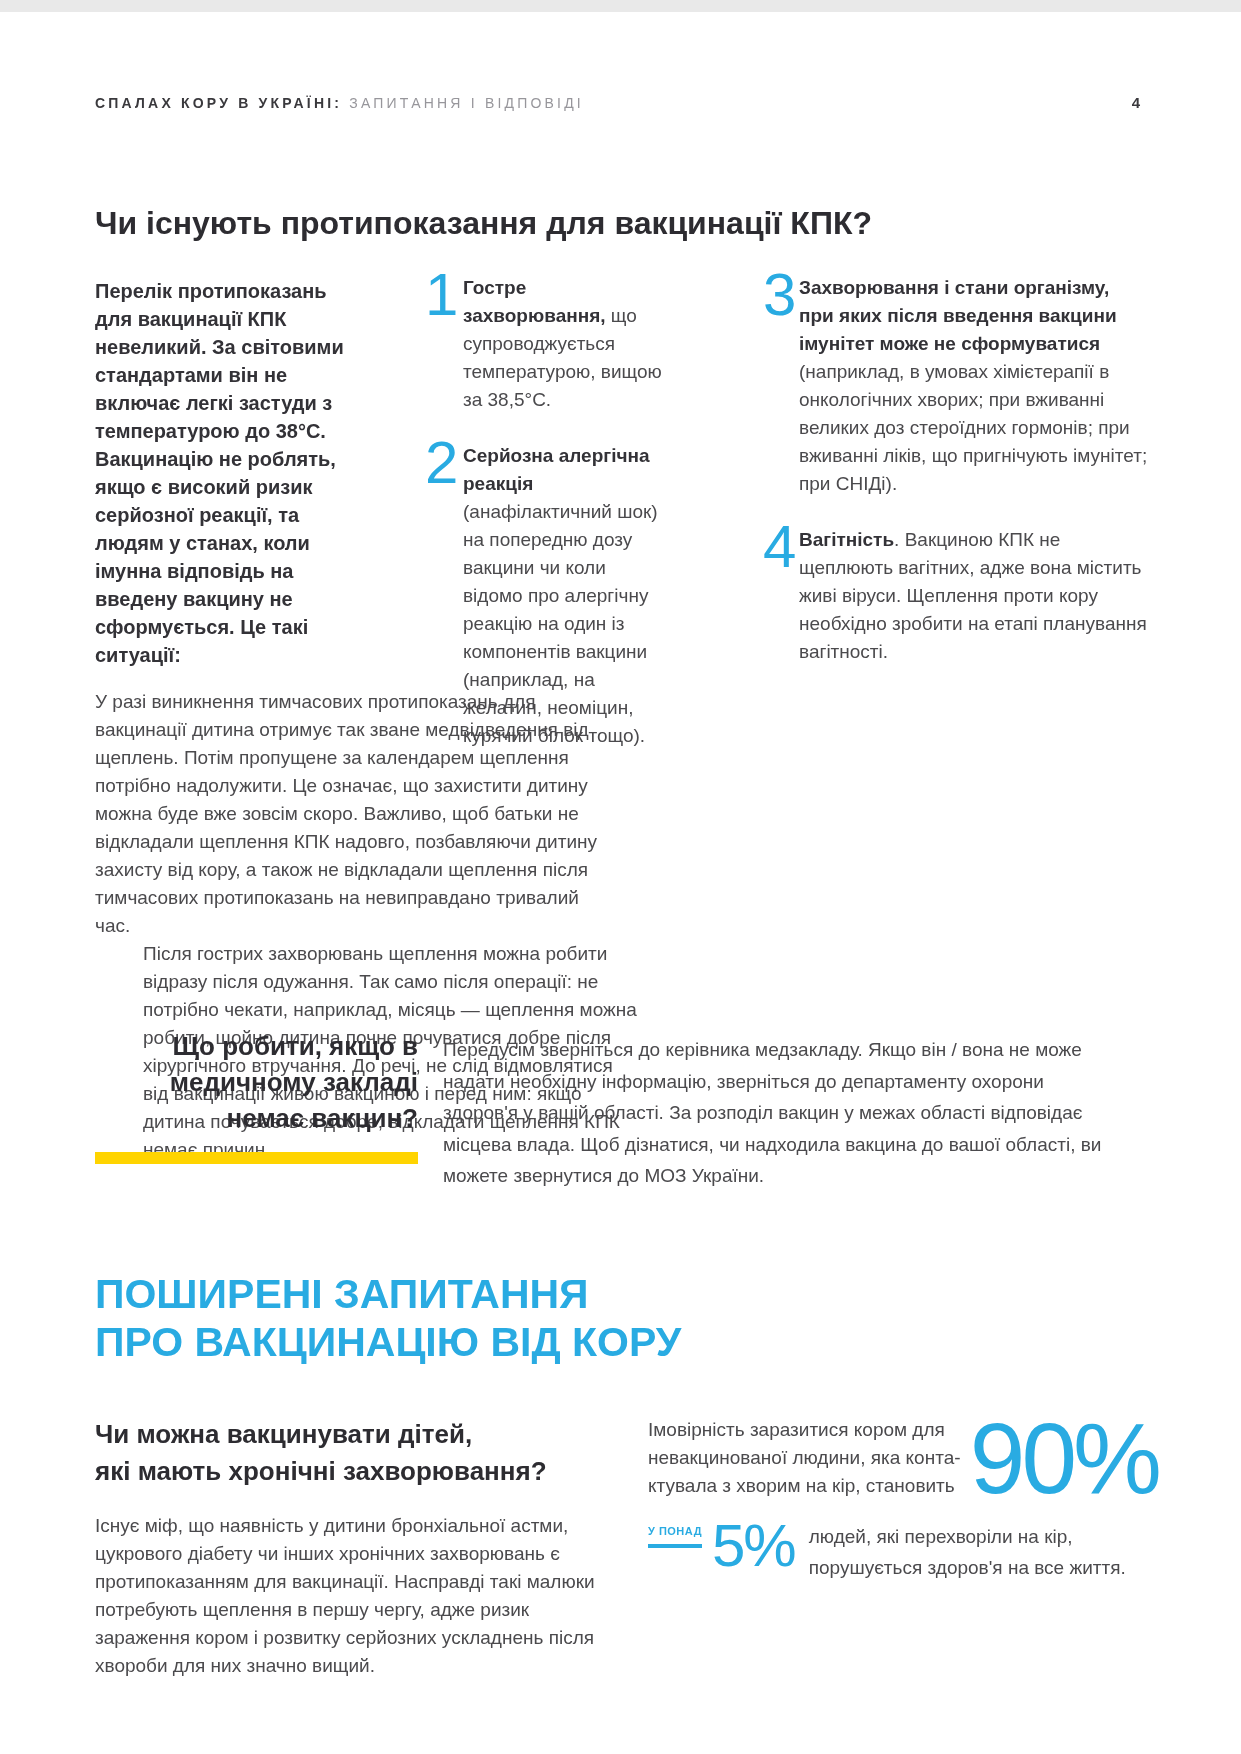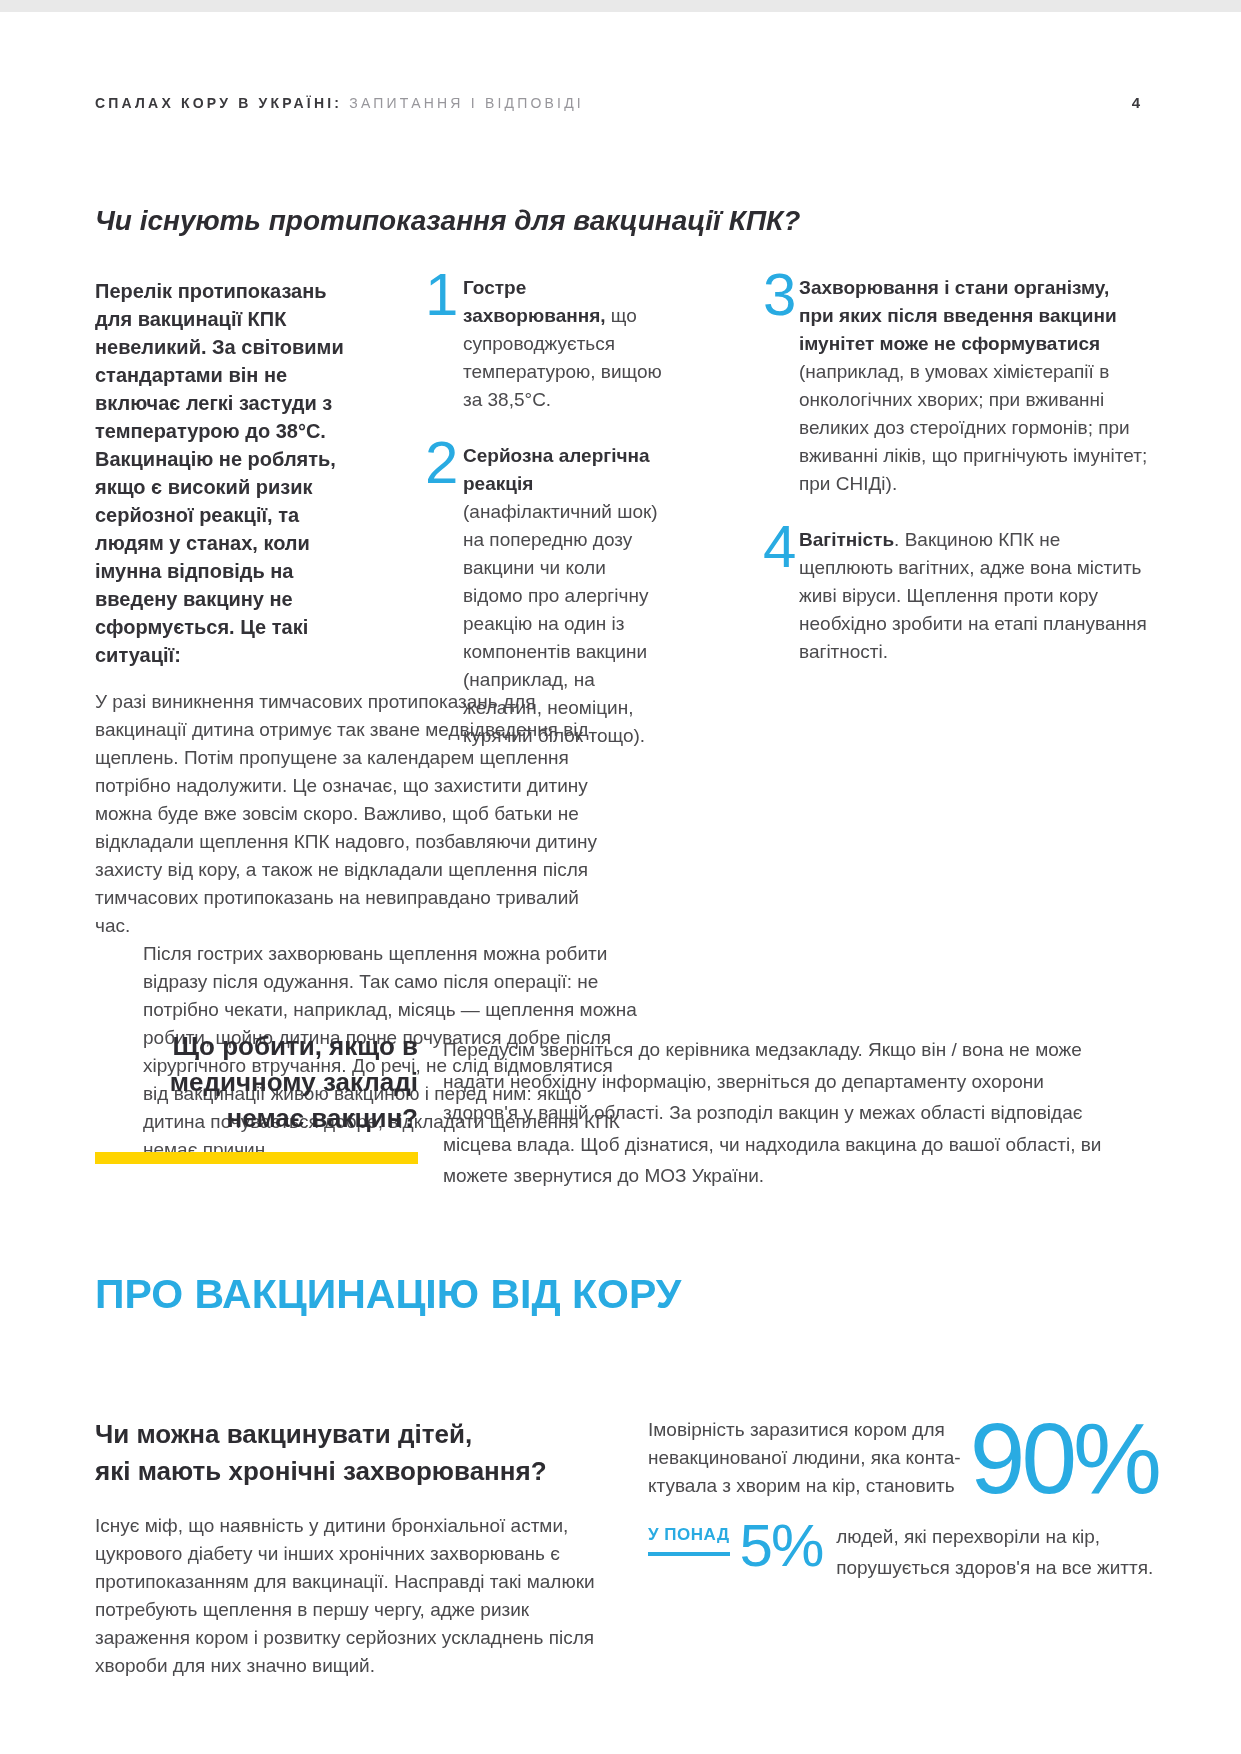--- a/index.html
+++ b/index.html
@@ -11,21 +11,21 @@
     color:#4b4a4d;
   }
   
   .runhead { position:absolute; top:82px; left:95px; right:100px;
     display:flex; justify-content:space-between; align-items:baseline; }
   .runhead .bold { font-size:14px; font-weight:bold; letter-spacing:3.2px; color:#3a393d; }
   .runhead .light { font-weight:normal; color:#97969b; }
   .runhead .pnum { font-size:15px; font-weight:bold; color:#3a393d; letter-spacing:1px; }
 
   
-  .h1 { position:absolute; top:193px; left:95px; font-size:28px; font-weight:bold; color:#2d2c31;font-style:italic; }
+  .h1 { position:absolute; top:193px; left:95px; font-size:32px; font-weight:bold; color:#2d2c31; }
   .cols { position:absolute; top:256px; left:95px; display:flex; }
   .intro { width:254px; padding-top:9px; font-size:20px; line-height:28px;
            font-weight:bold; color:#333237; }
   .colB { margin-left:76px; width:244px; }
   .colC { margin-left:94px; width:386px; }
   .item { display:flex; margin-bottom:22px; }
   .item-num { flex:none; width:38px; font-size:60px; line-height:54px;
               color:#29abe2; letter-spacing:-2px; }
   .colC .item-num { width:36px; }
   .item-text { padding-top:6px; font-size:19px; line-height:28px; }
@@ -50,21 +50,21 @@
   .bleft  { width:505px; }
   .bright { margin-left:48px; width:510px; }
   .btitle { font-size:26px; line-height:37px; font-weight:bold; color:#2d2c31; margin-bottom:22px; }
   .bbody  { font-size:19px; line-height:28px; }
   .statrow { display:flex; align-items:flex-end; }
   .stat-lines { width:365px; font-size:19px; line-height:28px; }
   .stat90 { font-size:100px; line-height:84px; letter-spacing:-4px;
             color:#29abe2; margin-left:4px; margin-top:-2px; white-space:nowrap; }
   .stat5row { display:flex; align-items:flex-start; margin-top:20px; }
   .uponad-wrap { flex:none; padding-top:5px; }
-  .uponad { font-size:17px; font-weight:bold; letter-spacing:0.5px; color:#29abe2; }
+  .uponad { font-size:11px; font-weight:bold; letter-spacing:0.5px; color:#29abe2; }
   .uline  { height:4px; background:#29abe2; margin-top:7px; }
   .stat5  { font-size:60px; line-height:52px; color:#29abe2; margin:0 14px 0 10px;
             letter-spacing:-2px; white-space:nowrap; }
   .stat5-text { width:345px; font-size:19px; line-height:31px; padding-top:1px; }
 </style>
 </head>
 <body>
 
 <div class="page">
 
@@ -108,20 +108,21 @@
 
   <div class="qblock">
     <div class="qleft">
       <div class="qtitle">Що робити, якщо в медичному закладі немає вакцин?</div>
       <div class="qbar"></div>
     </div>
     <div class="qanswer">Передусім зверніться до керівника медзакладу. Якщо він / вона не може надати необхідну інформацію, зверніться до департаменту охорони здоров'я у вашій області. За розподіл вакцин у межах області відповідає місцева влада. Щоб дізнатися, чи надходила вакцина до вашої області, ви можете звернутися до МОЗ України.</div>
   </div>
 
   <div class="h2blue">
+    <div>ПОШИРЕНІ ЗАПИТАННЯ</div>
     <div>ПРО ВАКЦИНАЦІЮ ВІД КОРУ</div>
   </div>
 
   <div class="bottom">
     <div class="bleft">
       <div class="btitle">
         <div>Чи можна вакцинувати дітей,</div>
         <div>які мають хронічні захворювання?</div>
       </div>
       <div class="bbody">Існує міф, що наявність у дитини бронхіальної астми, цукрового діабету чи інших хронічних захворювань є протипоказанням для вакцинації. Насправді такі малюки потребують щеплення в першу чергу, адже ризик зараження кором і розвитку серйозних ускладнень після хвороби для них значно вищий.</div>

